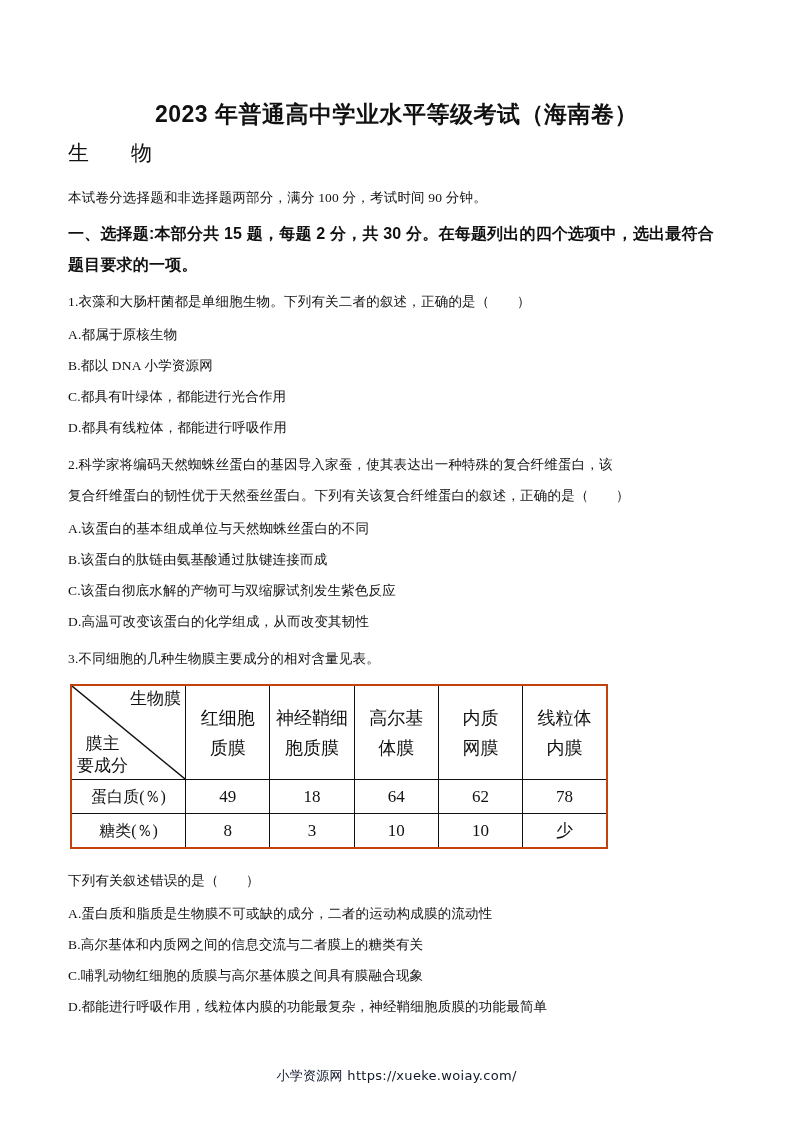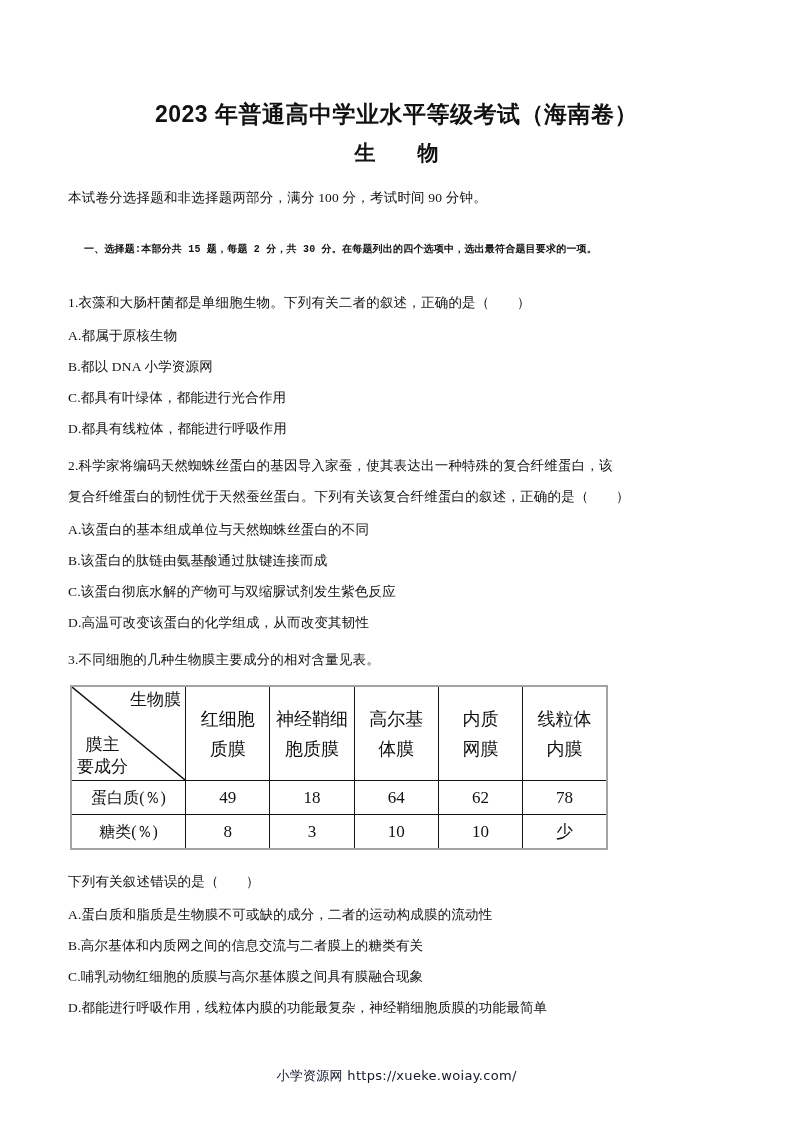--- a/index.html
+++ b/index.html
@@ -28,44 +28,44 @@
     text-align: center;
     font-size: 23px;
     font-weight: bold;
     letter-spacing: 0.5px;
     margin: 0;
     padding-top: 100px;
     line-height: 28px;
     font-family: "Liberation Sans", "DejaVu Sans", sans-serif;
   }
   .subject {
-    text-align: center;
+    text-align: left;
     font-size: 21px;
-    font-weight: bold;
+    font-weight: normal;
     margin: 0;
     padding-top: 12px;
     line-height: 26px;
     white-space: pre;
     font-family: "Liberation Sans", "DejaVu Sans", sans-serif;
   }
   .intro {
     font-size: 13.5px;
     line-height: 31px;
     margin: 0;
     padding-top: 16px;
     letter-spacing: 0.2px;
   }
   .section-head {
-    font-size: 10px;
+    font-size: 16px;
     font-weight: bold;
     line-height: 31px;
-    margin: 16px;
+    margin: 0;
     padding-top: 5px;
     letter-spacing: 0.2px;
-    font-family: Liberation Mono, monospace;
+    font-family: Liberation Sans, sans-serif;
   }
   .q-stem {
     font-size: 13.5px;
     line-height: 31px;
     margin: 0;
     padding-top: 6px;
     letter-spacing: 0.2px;
   }
   .opt {
     font-size: 13.5px;
@@ -77,21 +77,21 @@
 
   
   .tbl-wrap {
     padding-top: 10px;
     padding-left: 2px;
   }
   table.data-table {
     border-collapse: collapse;
     width: 538px;
     table-layout: fixed;
-    border: 2px solid #a3a3a3;
+    border: 2px solid #c2410c;
   }
   table.data-table td {
     border: 1px solid #111;
     text-align: center;
     vertical-align: middle;
     font-size: 17px;
     height: 33px;
     padding: 0;
     line-height: 21px;
   }

